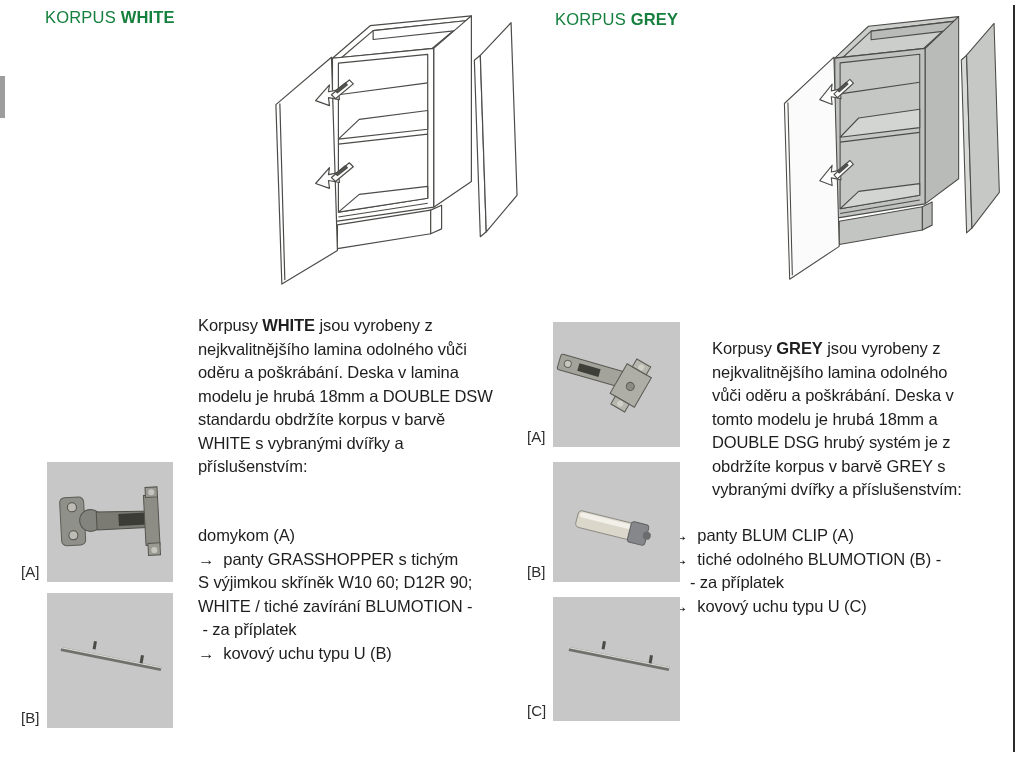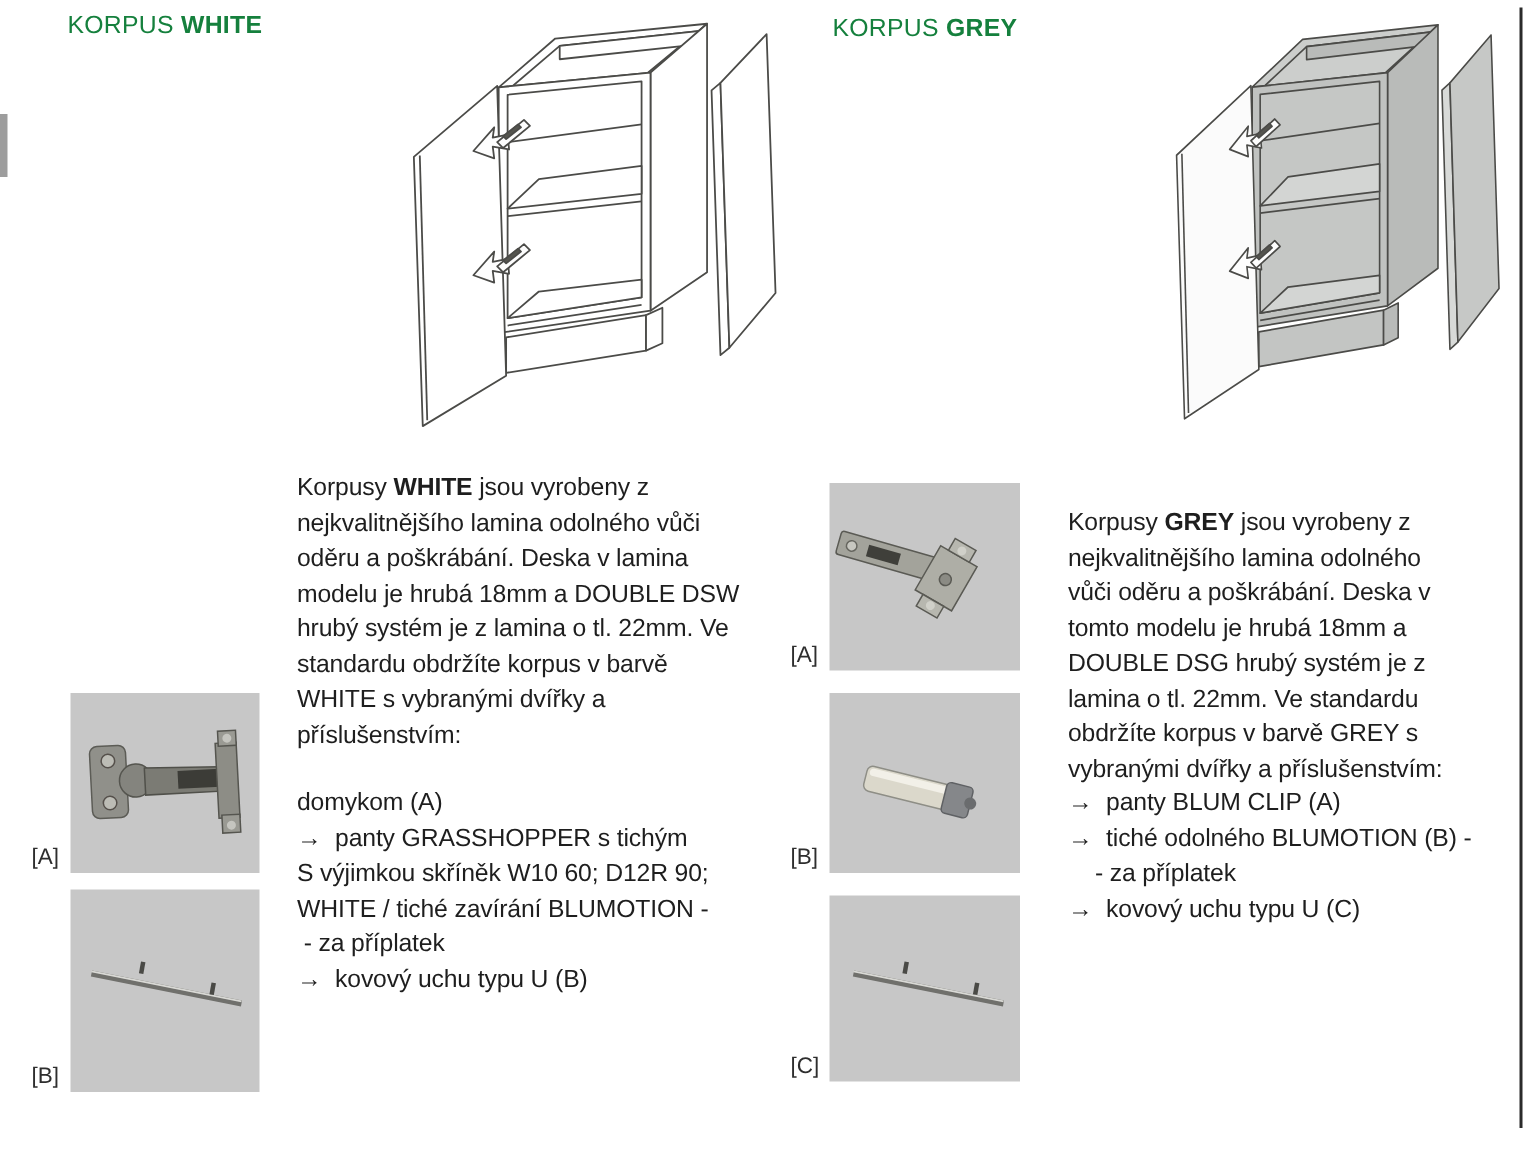--- a/index.html
+++ b/index.html
@@ -76,21 +76,20 @@
       <polygon class="f-hinge" points="20,16 38,1 42,5 24,20"></polygon>
       <polygon points="24,12 34,4 36,6 26,14" style="fill:#55554f"></polygon>
     </g>
   </svg>
 
   <div class="textblock" style="left:198px;top:314px;width:330px;">
       <div class="line"><span>Korpusy </span><b>WHITE</b><span> jsou vyrobeny z</span></div>
       <div class="line">nejkvalitnějšího lamina odolného vůči</div>
       <div class="line">oděru a poškrábání. Deska v lamina</div>
       <div class="line">modelu je hrubá 18mm a DOUBLE DSW</div>
-      <div class="line">hrubý systém je z lamina o tl. 22mm. Ve</div>
       <div class="line">standardu obdržíte korpus v barvě</div>
       <div class="line">WHITE s vybranými dvířky a</div>
       <div class="line">příslušenstvím:</div>
     </div>
   <div class="textblock" style="left:198px;top:524px;width:330px;">
       <div class="line">domykom (A)</div>
       <div class="line">→  panty GRASSHOPPER s tichým</div>
       <div class="line">S výjimkou skříněk W10 60; D12R 90;</div>
       <div class="line">WHITE / tiché zavírání BLUMOTION -</div>
       <div class="line"> - za příplatek</div>
@@ -161,25 +160,24 @@
       <polygon points="24,12 34,4 36,6 26,14" style="fill:#55554f"></polygon>
     </g>
   </svg>
 
   <div class="textblock" style="left:712px;top:313px;width:300px;margin-top:24px;">
       <div class="line"><span>Korpusy </span><b>GREY</b><span> jsou vyrobeny z</span></div>
       <div class="line">nejkvalitnějšího lamina odolného</div>
       <div class="line">vůči oděru a poškrábání. Deska v</div>
       <div class="line">tomto modelu je hrubá 18mm a</div>
       <div class="line">DOUBLE DSG hrubý systém je z</div>
-      <div class="line">lamina o tl. 22mm. Ve standardu</div>
       <div class="line">obdržíte korpus v barvě GREY s</div>
       <div class="line">vybranými dvířky a příslušenstvím:</div>
     </div>
-  <div class="textblock" style="left:712px;top:524px;width:300px;">
+  <div class="textblock" style="left:672px;top:524px;width:300px;">
       <div class="line">→  panty BLUM CLIP (A)</div>
       <div class="line">→  tiché odolného BLUMOTION (B) -</div>
       <div class="line">    - za příplatek</div>
       <div class="line">→  kovový uchu typu U (C)</div>
     </div>
 
   <div class="photo" style="left:553px;top:322px;width:127px;height:125px;">
     <span class="plabel">[A]</span>
     <svg width="127" height="125" viewBox="0 0 127 125">
       <g transform="translate(10,26) rotate(16)">

